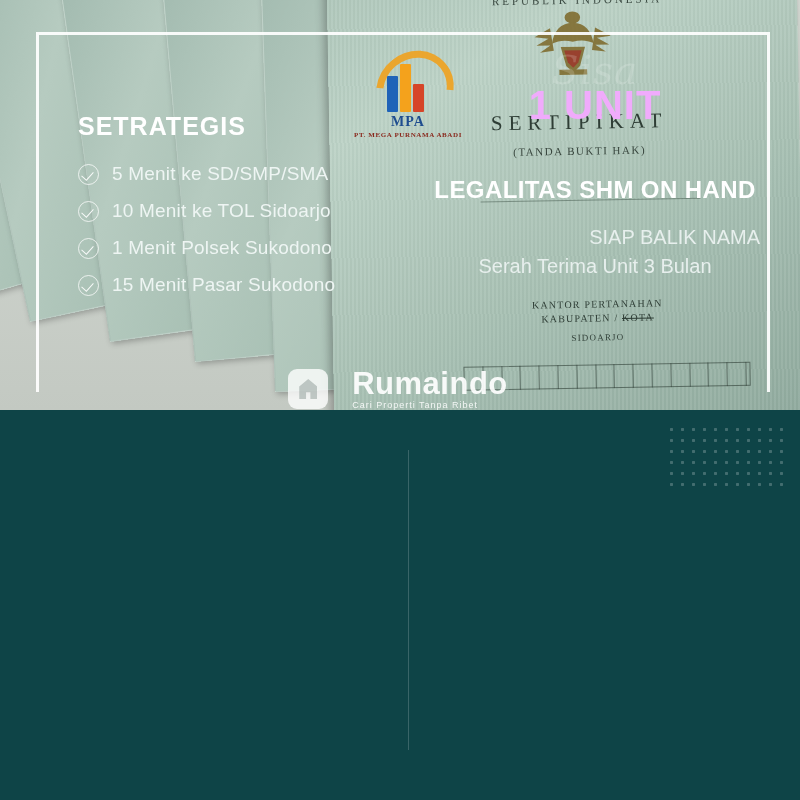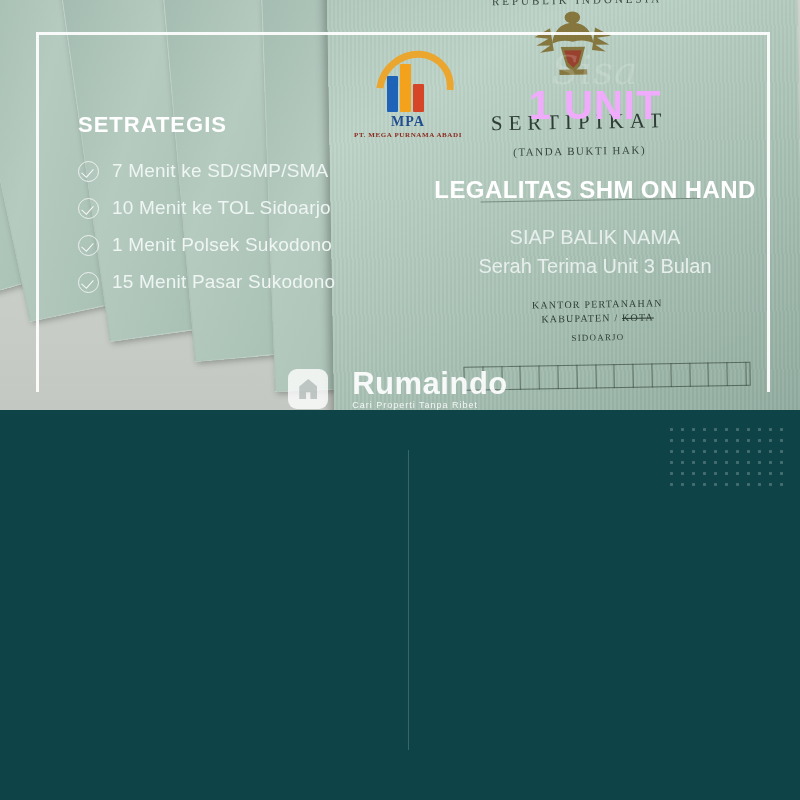--- a/index.html
+++ b/index.html
@@ -240,21 +240,21 @@
     background: rgba(255,255,255,0.18);
   }
 
   .left-col {
     position: absolute;
     left: 78px; top: 112px;
     width: 320px;
   }
   .heading {
     color: #ffffff;
-    font-size: 22px;
+    font-size: 25px;
     font-weight: bold;
     letter-spacing: 1px;
     margin: 0 0 22px 0;
   }
   .feature {
     display: flex;
     align-items: center;
     gap: 13px;
     margin-bottom: 15px;
   }
@@ -307,20 +307,21 @@
     color: #ffffff;
     font-size: 24px;
     font-weight: bold;
     letter-spacing: 0.4px;
     margin: 42px 0 0 0;
   }
   .note1 {
     color: #e7efed;
     font-size: 20px;
     margin: 22px 0 0 0;
+    text-align: right;
   }
   .note2 {
     color: #e7efed;
     font-size: 20px;
     margin: 6px 0 0 0;
   }
 </style>
 </head>
 <body>
 
@@ -394,21 +395,21 @@
   <div class="panel">
     <div class="dots"></div>
   </div>
   <div class="divider"></div>
 
   <div class="left-col">
     <h2 class="heading">SETRATEGIS</h2>
 
     <div class="feature">
       <span class="check"></span>
-      <span class="feature-label">7 Menit ke SD/SMP/SMA</span>
+      <span class="feature-label">5 Menit ke SD/SMP/SMA</span>
     </div>
     <div class="feature">
       <span class="check"></span>
       <span class="feature-label">10 Menit ke TOL Sidoarjo</span>
     </div>
     <div class="feature">
       <span class="check"></span>
       <span class="feature-label">1 Menit Polsek Sukodono</span>
     </div>
     <div class="feature">

